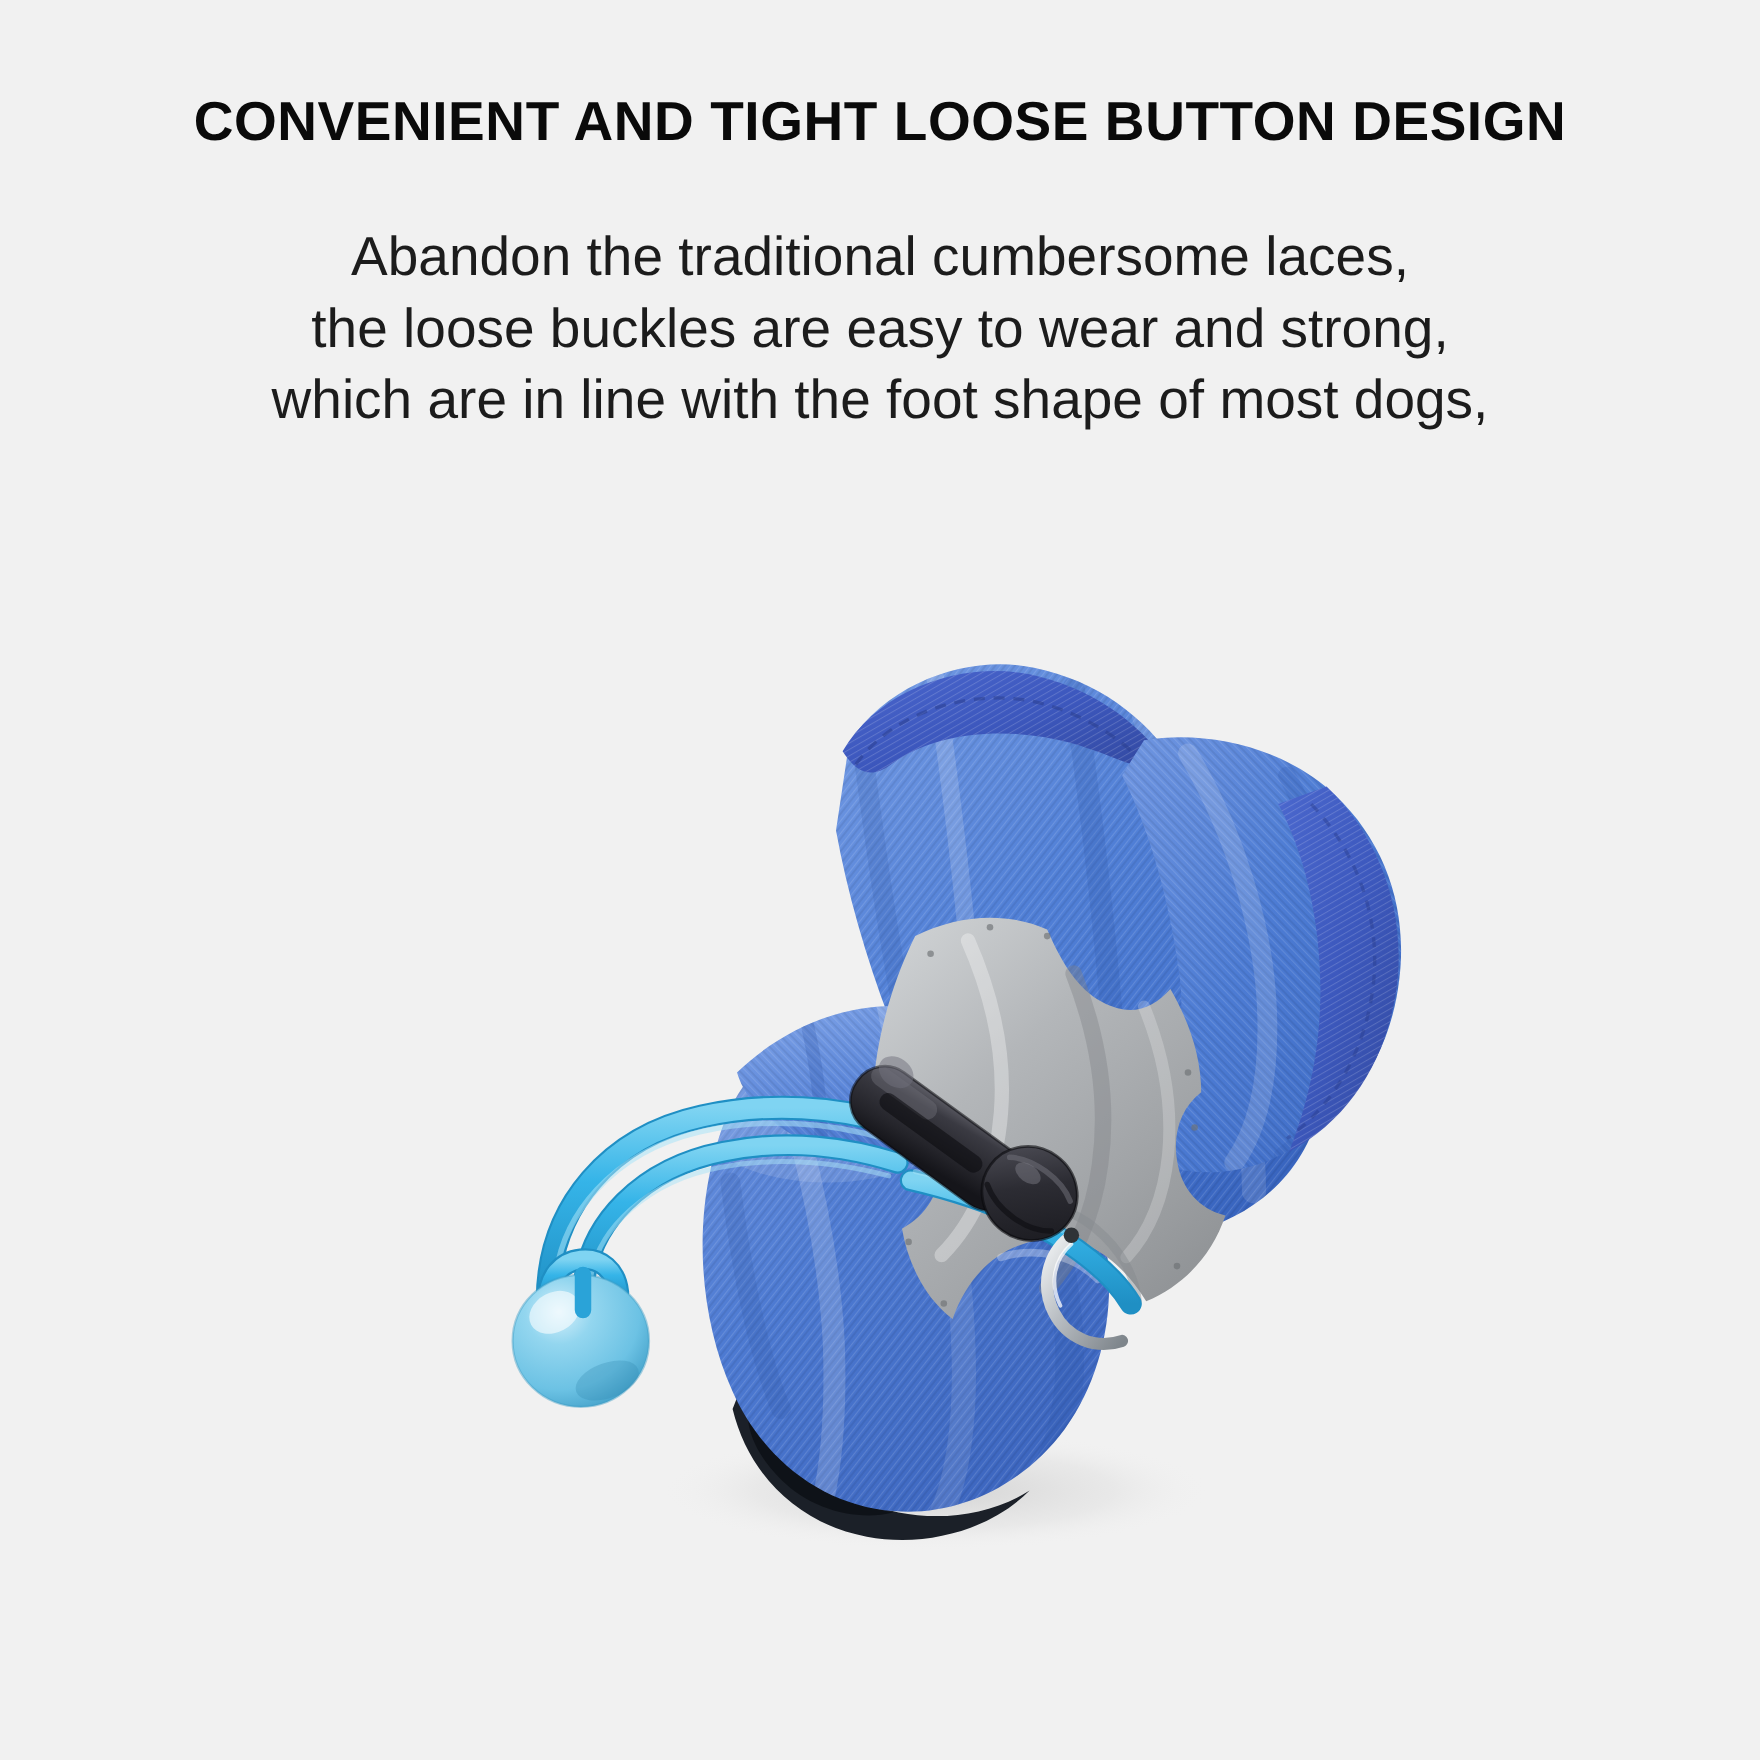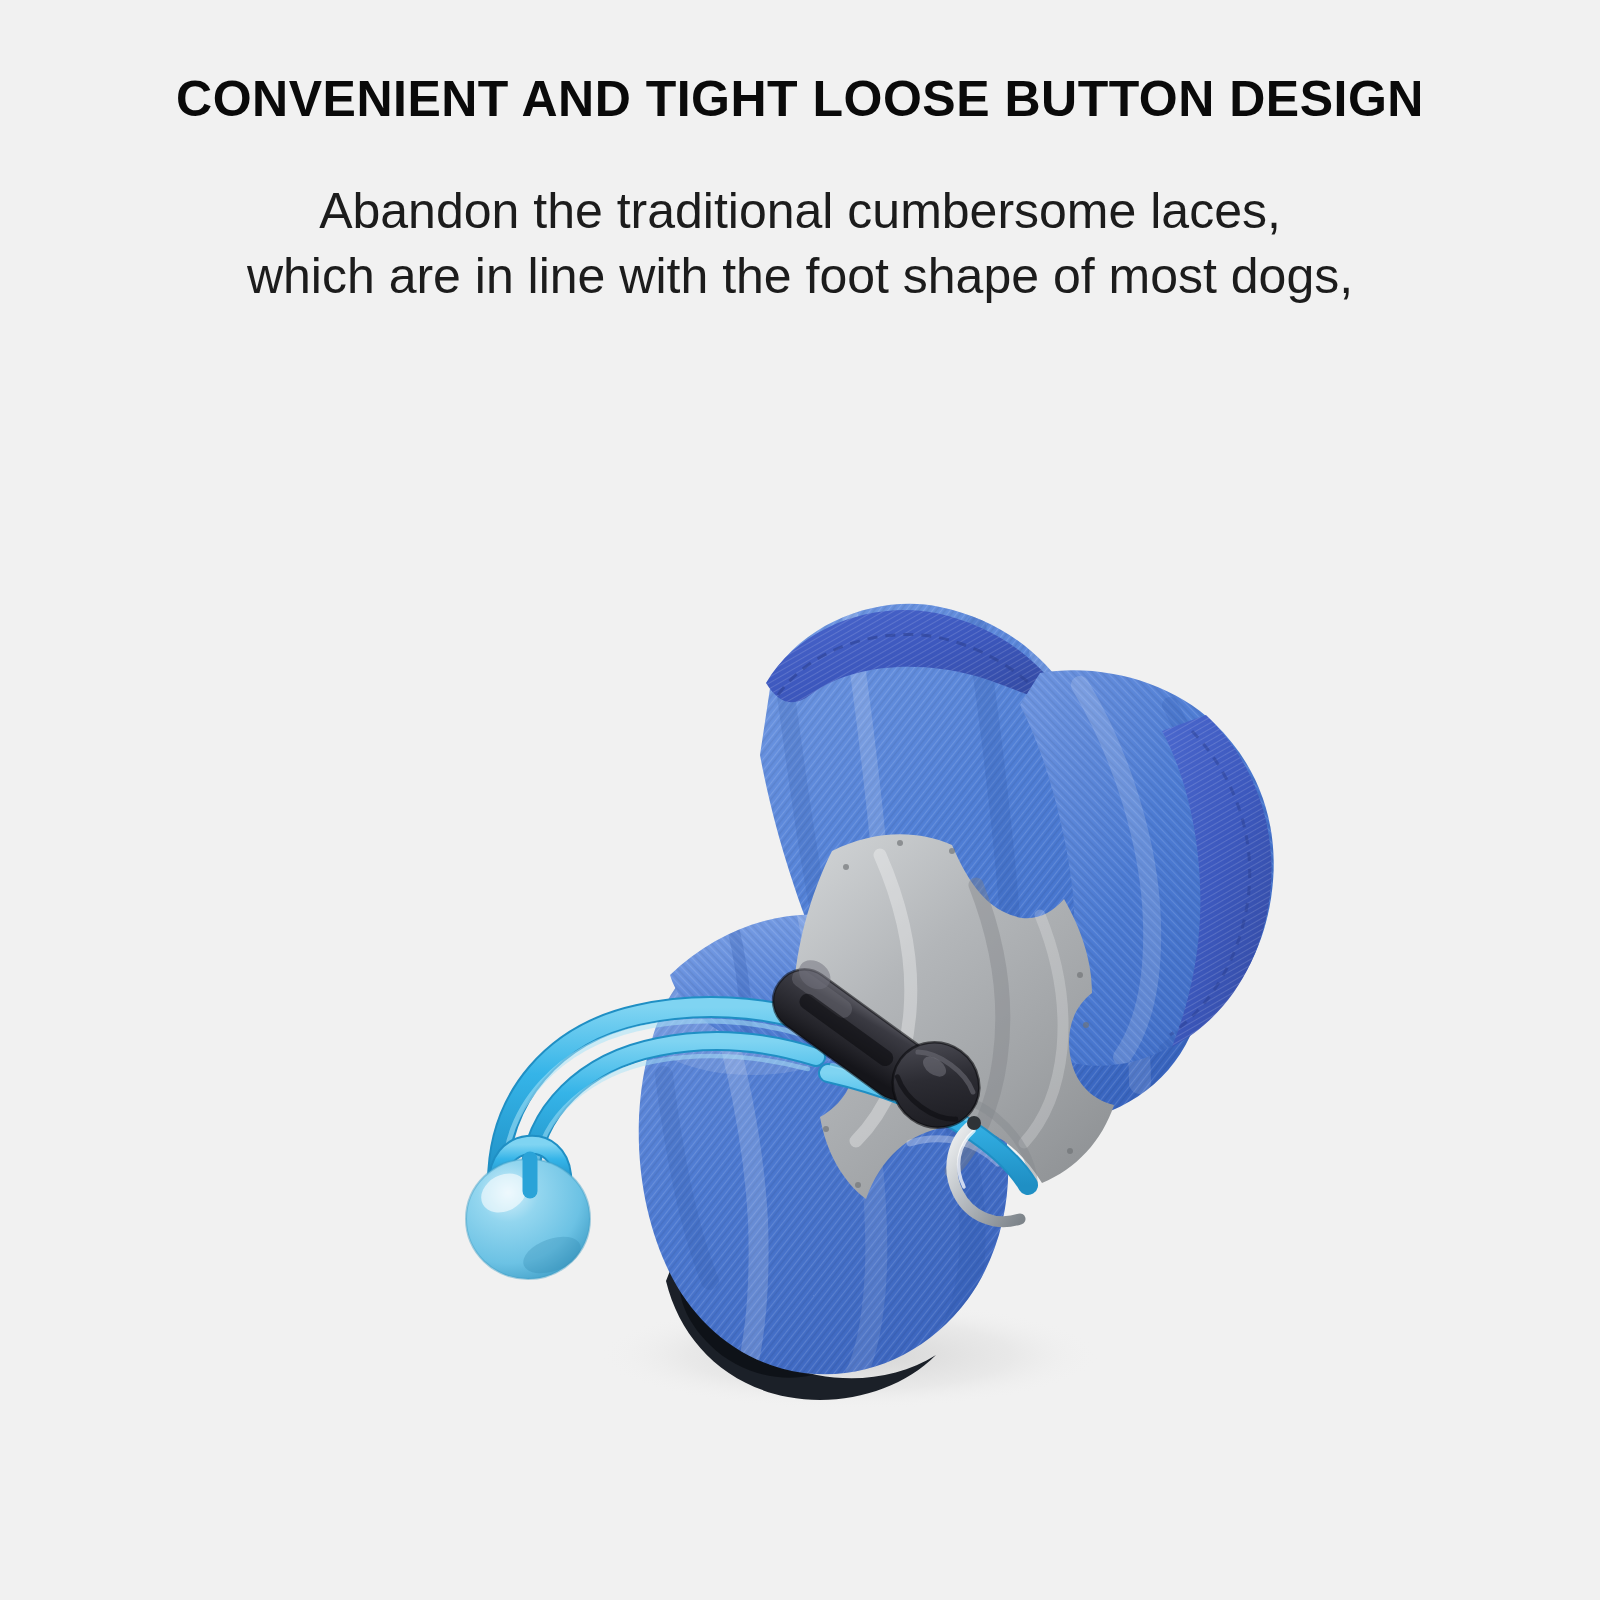--- a/index.html
+++ b/index.html
@@ -16,21 +16,21 @@
     background:#f1f1f1;
   }
 
   
   .text-block{
     position:absolute;
     left:0;top:0;width:1600px;
     text-align:center;
   }
   .headline{
-    margin:0;
+    margin:11px;
     padding-top:72px;
     font-size:50px;
     font-weight:bold;
     letter-spacing:0.5px;
     color:#0a0a0a;
     line-height:1.1;
     white-space:nowrap;
   }
   .subcopy{
     margin:0;
@@ -56,20 +56,21 @@
 </head>
 <body style="background: rgb(241, 241, 241);">
 
 <div class="panel">
 
   <div class="text-block">
     <h1 class="headline">CONVENIENT AND TIGHT LOOSE BUTTON DESIGN</h1>
 
     <div class="subcopy">
       <span class="line">Abandon the traditional cumbersome laces,</span>
+      <span class="line">the loose buckles are easy to wear and strong,</span>
       <span class="line">which are in line with the foot shape of most dogs,</span>
     </div>
   </div>
 
   <div class="photo-stage">
     <svg viewBox="0 0 920 890" xmlns="http://www.w3.org/2000/svg">
       <defs>
 
         <pattern id="twill" width="7" height="7" patternUnits="userSpaceOnUse" patternTransform="rotate(38)">
           <rect width="7" height="7" fill="none"></rect>

